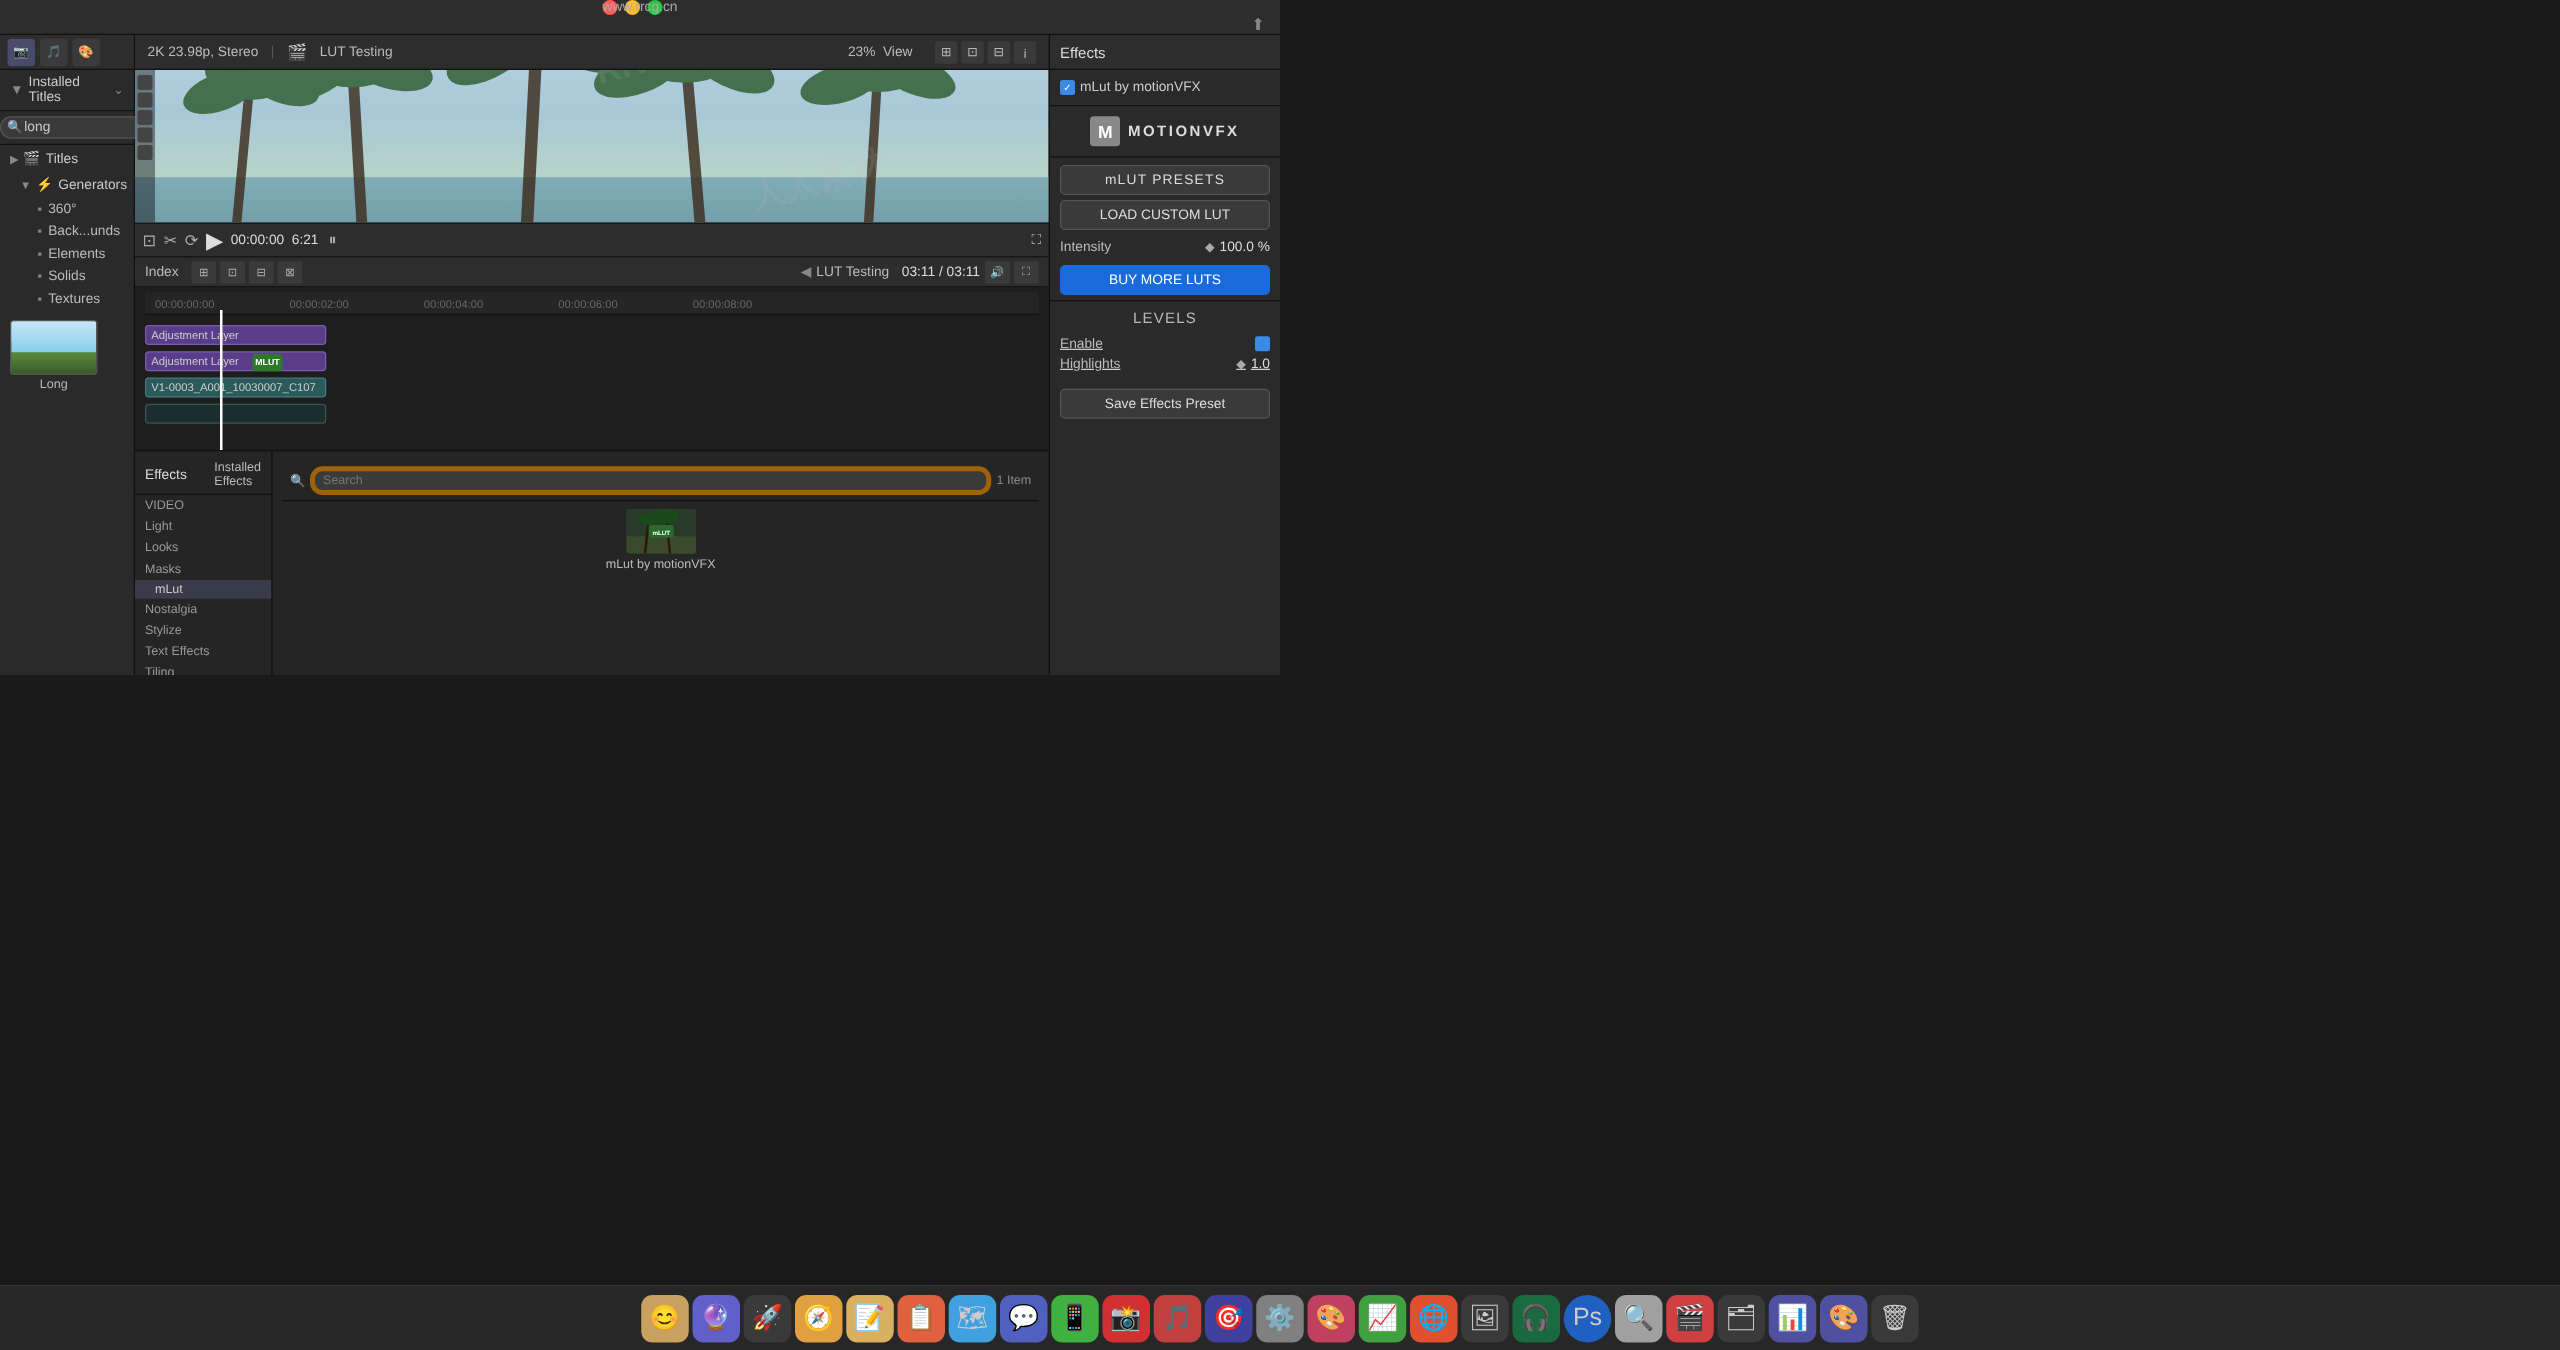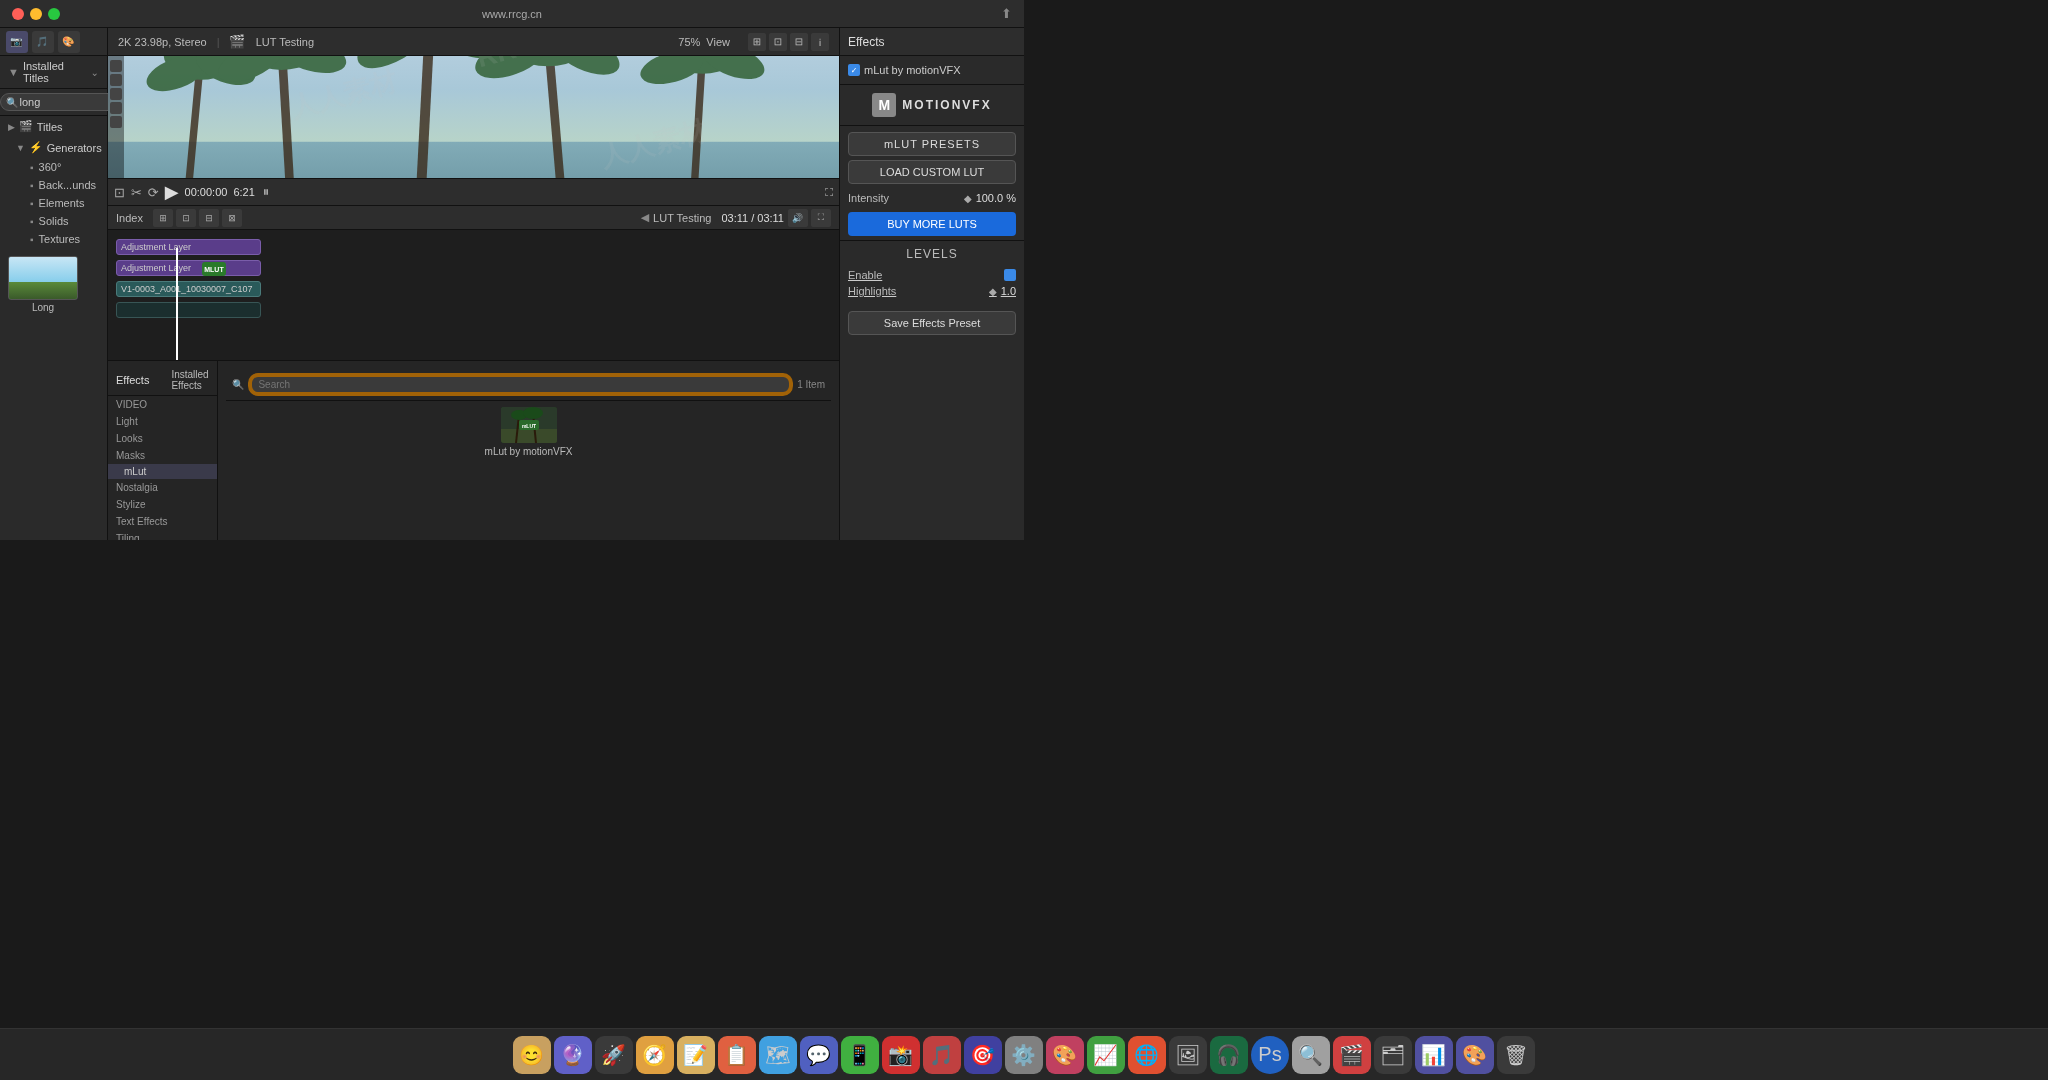--- a/index.html
+++ b/index.html
@@ -16,20 +16,21 @@
 
     
     .titlebar {
       height: 28px;
       background: #2d2d2d;
       display: flex;
       align-items: center;
       padding: 0 12px;
       border-bottom: 1px solid #111;
       position: relative;
+      flex-direction: column;
     }
     .window-controls {
       display: flex;
       gap: 6px;
       margin-right: 12px;
     }
     .wc { width: 12px; height: 12px; border-radius: 50%; }
     .wc-close { background: #ff5f57; }
     .wc-min { background: #febc2e; }
     .wc-max { background: #28c840; }
@@ -649,21 +650,21 @@
   </div>
 
   <div class="center-area">
 
     <div class="preview-topbar">
       <span>2K 23.98p, Stereo</span>
       <span class="separator">|</span>
       <span style="font-size:13px;">🎬</span>
       <span>LUT Testing</span>
       <div style="margin-left:auto;display:flex;align-items:center;gap:6px;">
-        <span>75%</span>
+        <span>23%</span>
         <span style="cursor:pointer;">View</span>
       </div>
       <div style="display:flex;gap:3px;margin-left:8px;">
         <div style="width:18px;height:18px;background:#3a3a3a;border-radius:2px;display:flex;align-items:center;justify-content:center;font-size:10px;cursor:pointer;">⊞</div>
         <div style="width:18px;height:18px;background:#3a3a3a;border-radius:2px;display:flex;align-items:center;justify-content:center;font-size:10px;cursor:pointer;">⊡</div>
         <div style="width:18px;height:18px;background:#3a3a3a;border-radius:2px;display:flex;align-items:center;justify-content:center;font-size:10px;cursor:pointer;">⊟</div>
         <div style="width:18px;height:18px;background:#3a3a3a;border-radius:2px;display:flex;align-items:center;justify-content:center;font-size:10px;cursor:pointer;">ℹ</div>
       </div>
     </div>
 
@@ -763,20 +764,27 @@
         </span>
         <div style="display:flex;gap:3px;">
           <div class="tl-btn">🔊</div>
           <div class="tl-btn">⛶</div>
         </div>
       </div>
     </div>
 
     <div class="tl-tracks" style="background:#1e1e1e;position:relative;flex:1;min-height:0;">
 
+      <div class="tl-timebar">
+        <span>00:00:00:00</span>
+        <span>00:00:02:00</span>
+        <span>00:00:04:00</span>
+        <span>00:00:06:00</span>
+        <span>00:00:08:00</span>
+      </div>
 
       <div class="tl-track" style="margin-top:4px;">
         <div class="tl-clip clip-purple" style="left:0;width:145px;">
           <div class="clip-label">Adjustment Layer</div>
         </div>
       </div>
       <div class="tl-track">
         <div class="tl-clip clip-purple" style="left:0;width:145px;display:flex;align-items:center;justify-content:center;">
           <div class="clip-label">Adjustment Layer</div>
 

